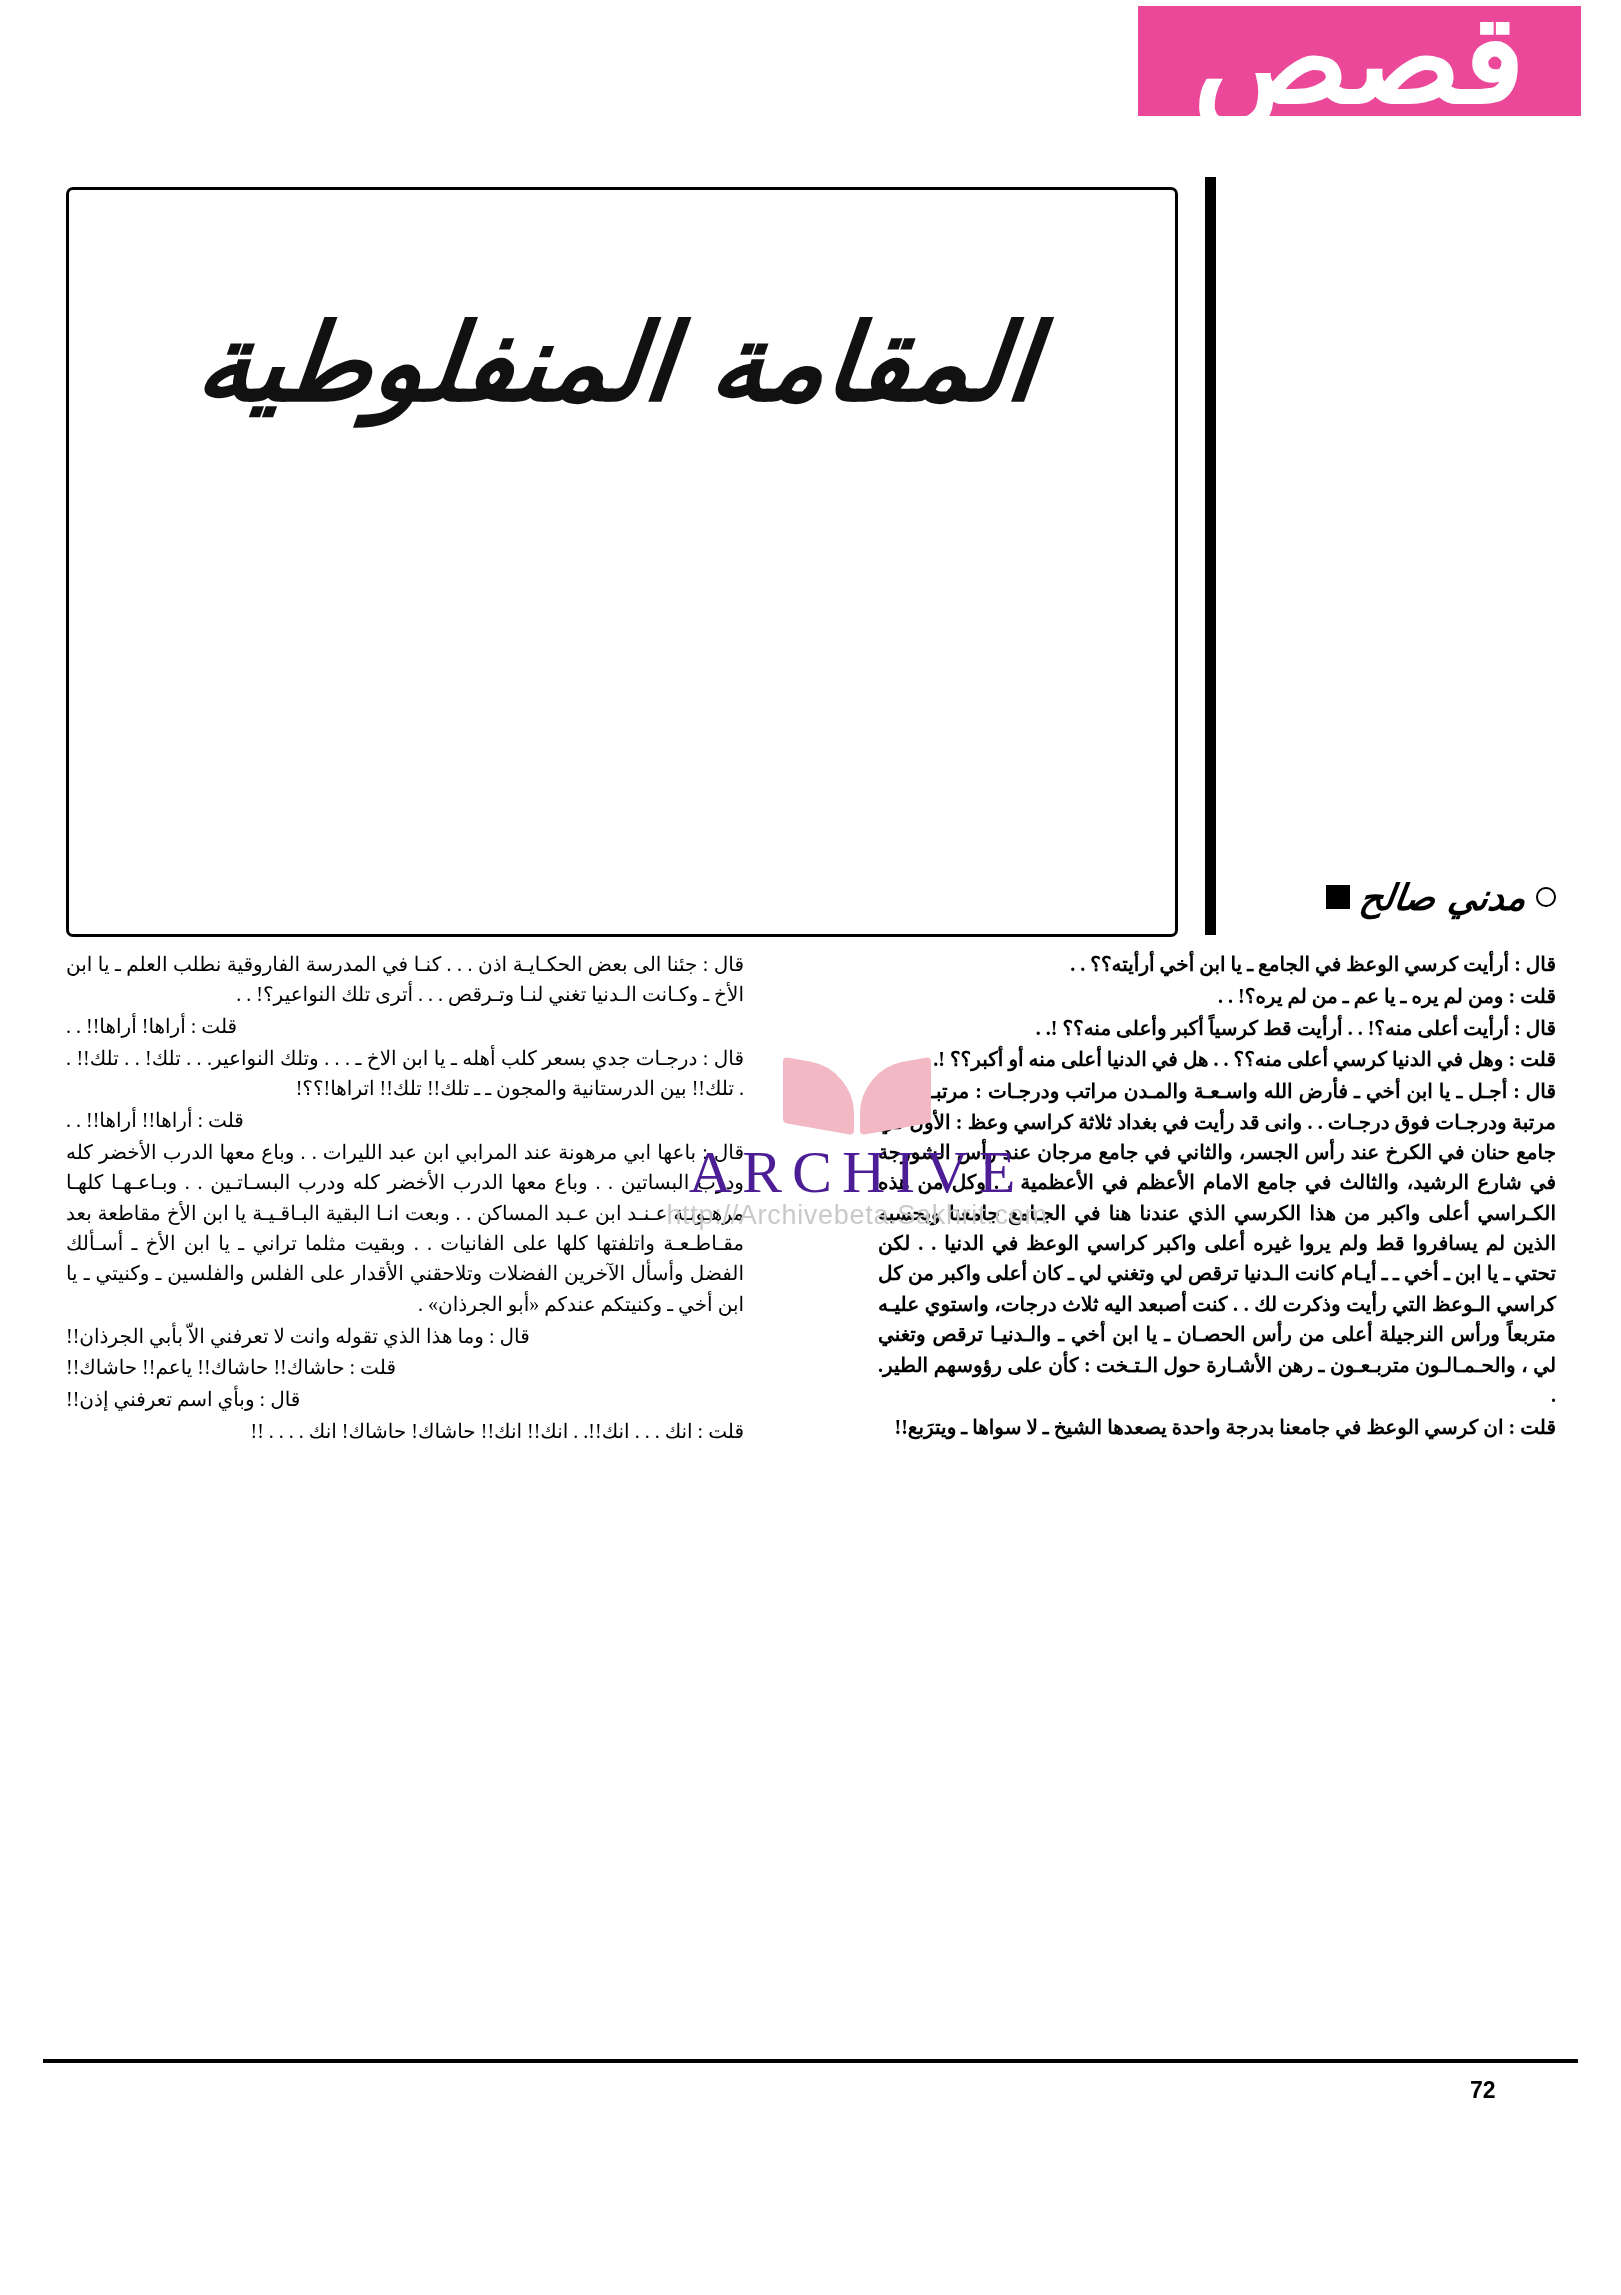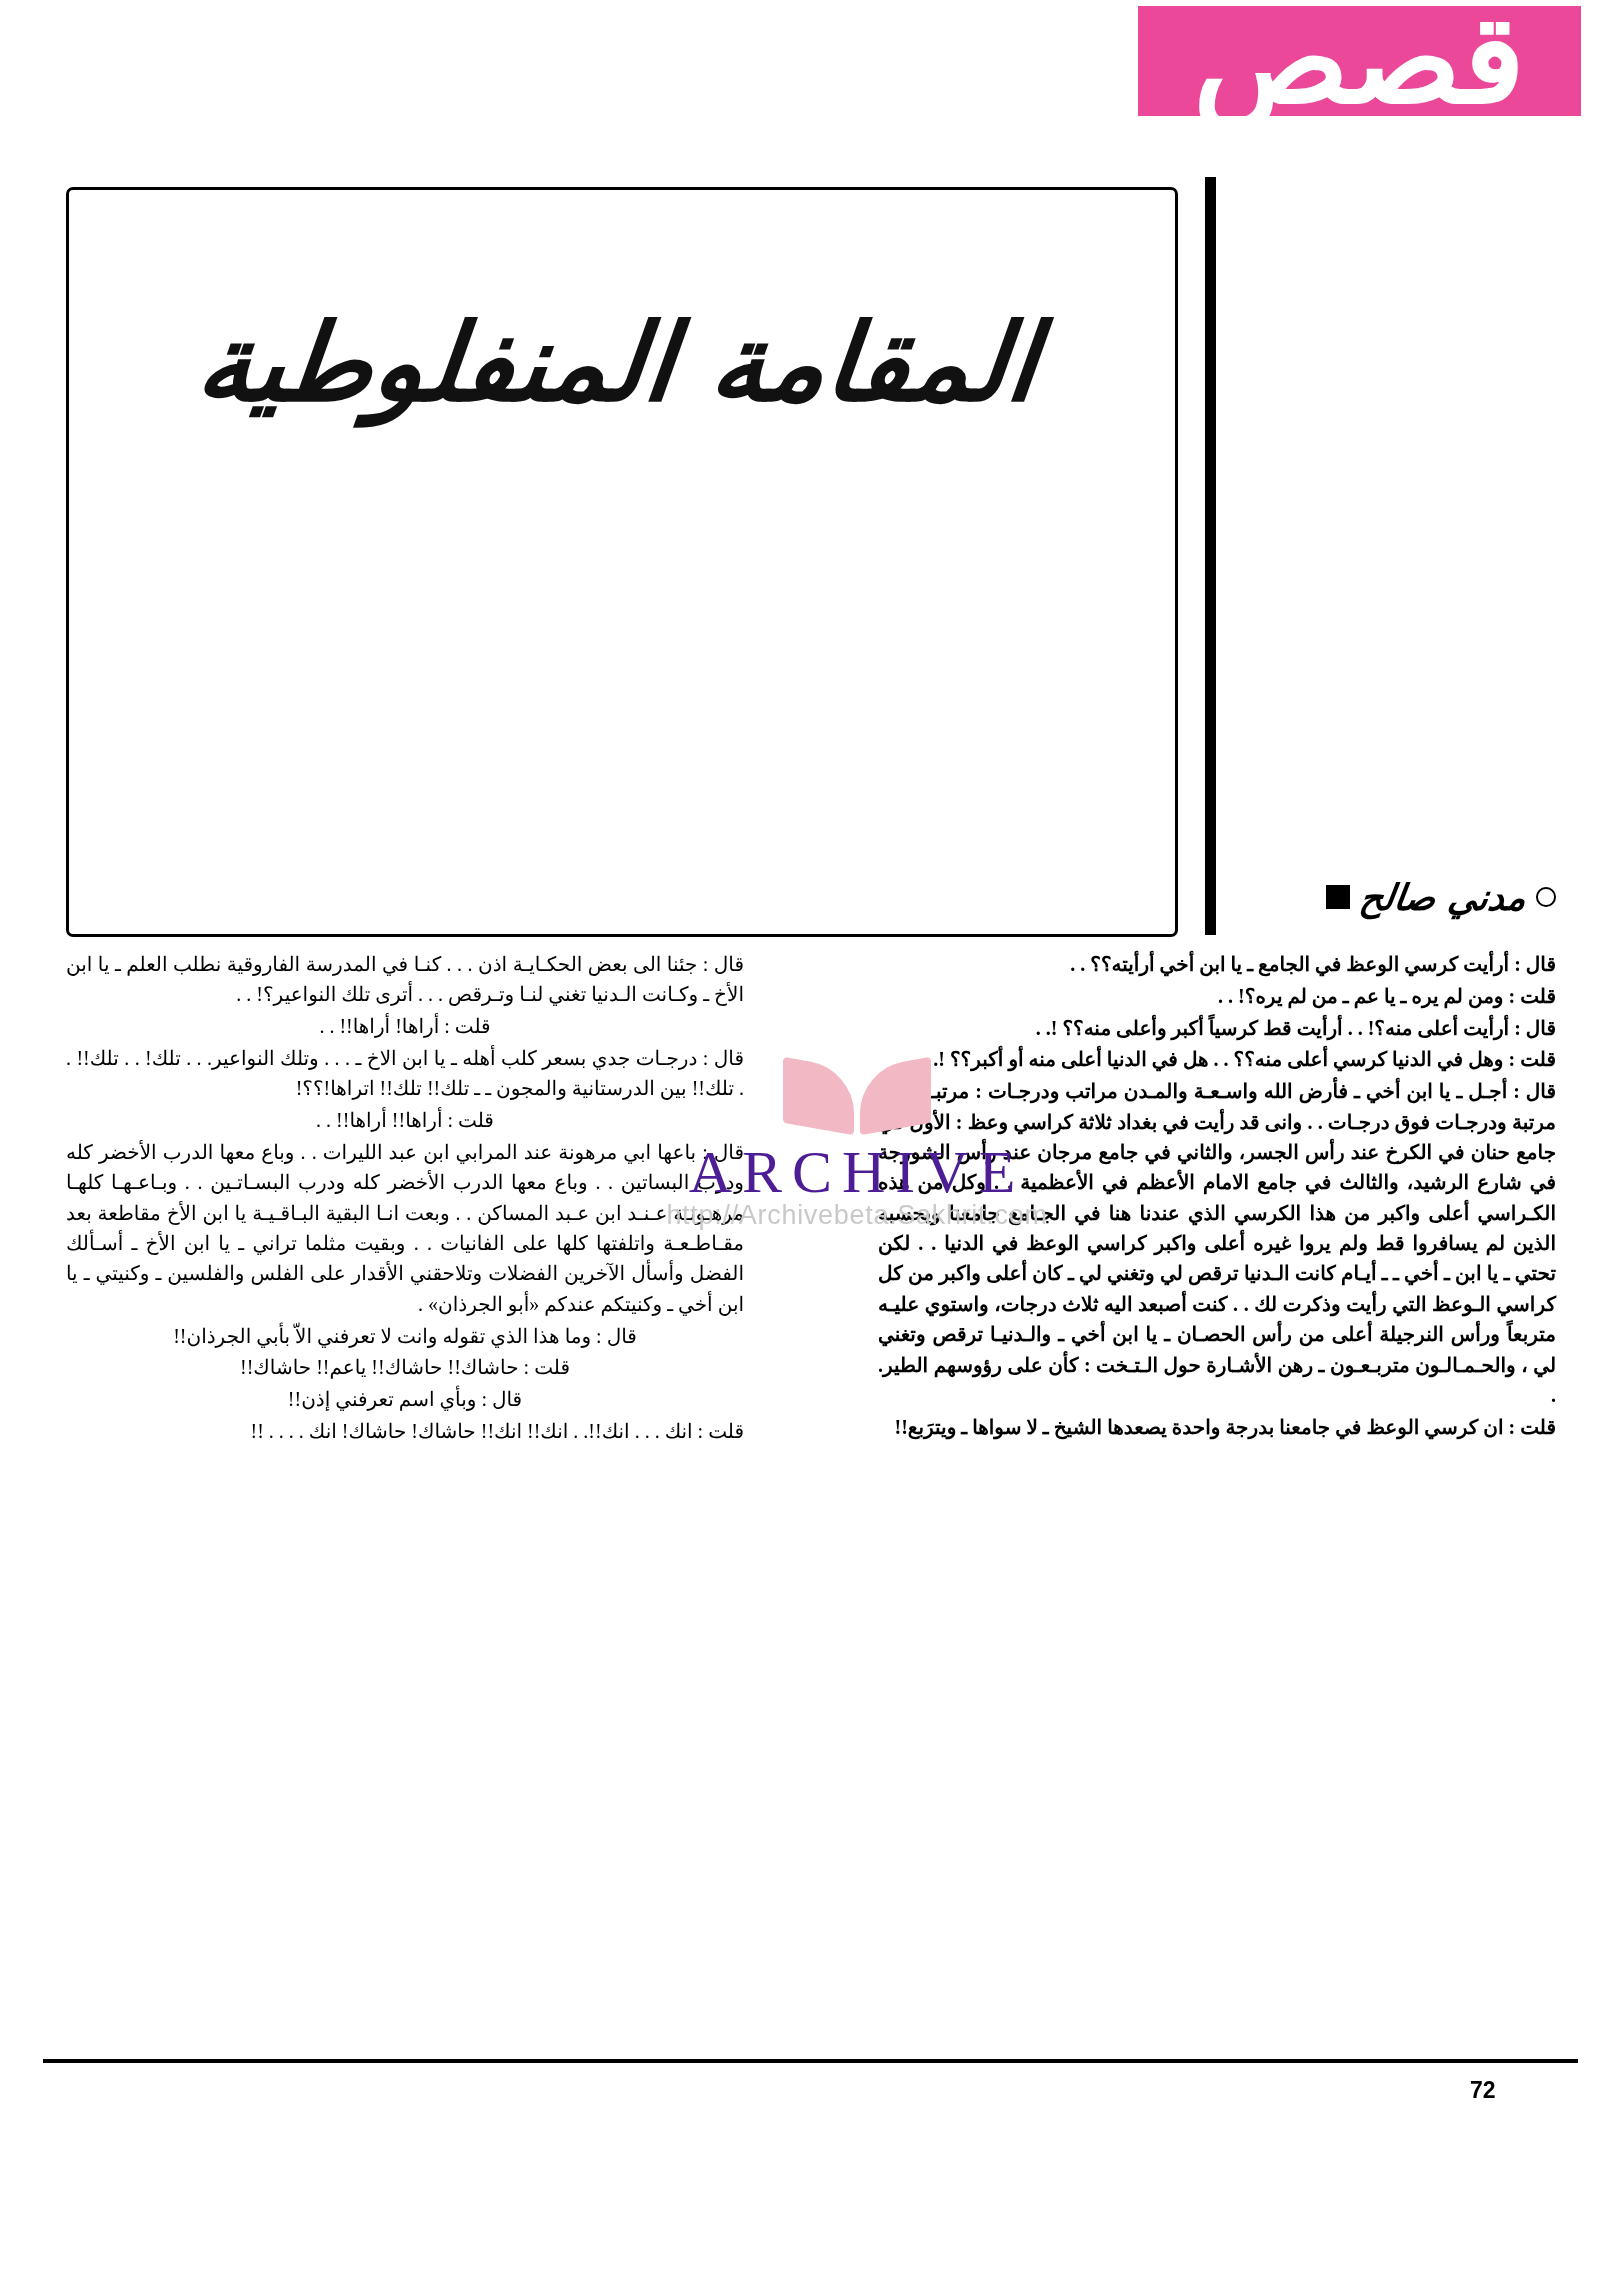--- a/index.html
+++ b/index.html
@@ -127,21 +127,21 @@
   .col-left {
     left: 66px;
     width: 678px;
   }
   .col p {
     margin: 0 0 1.4px 0;
   }
   .bold { font-weight: bold; }
 
   
-  .col p.ctr { text-align: center; }
+  .col p.ctr { text-align: left; }
 
   
   .watermark {
     position: absolute;
     top: 1056px;
     left: 500px;
     width: 714px;
     text-align: center;
     pointer-events: none;
     z-index: 5;

